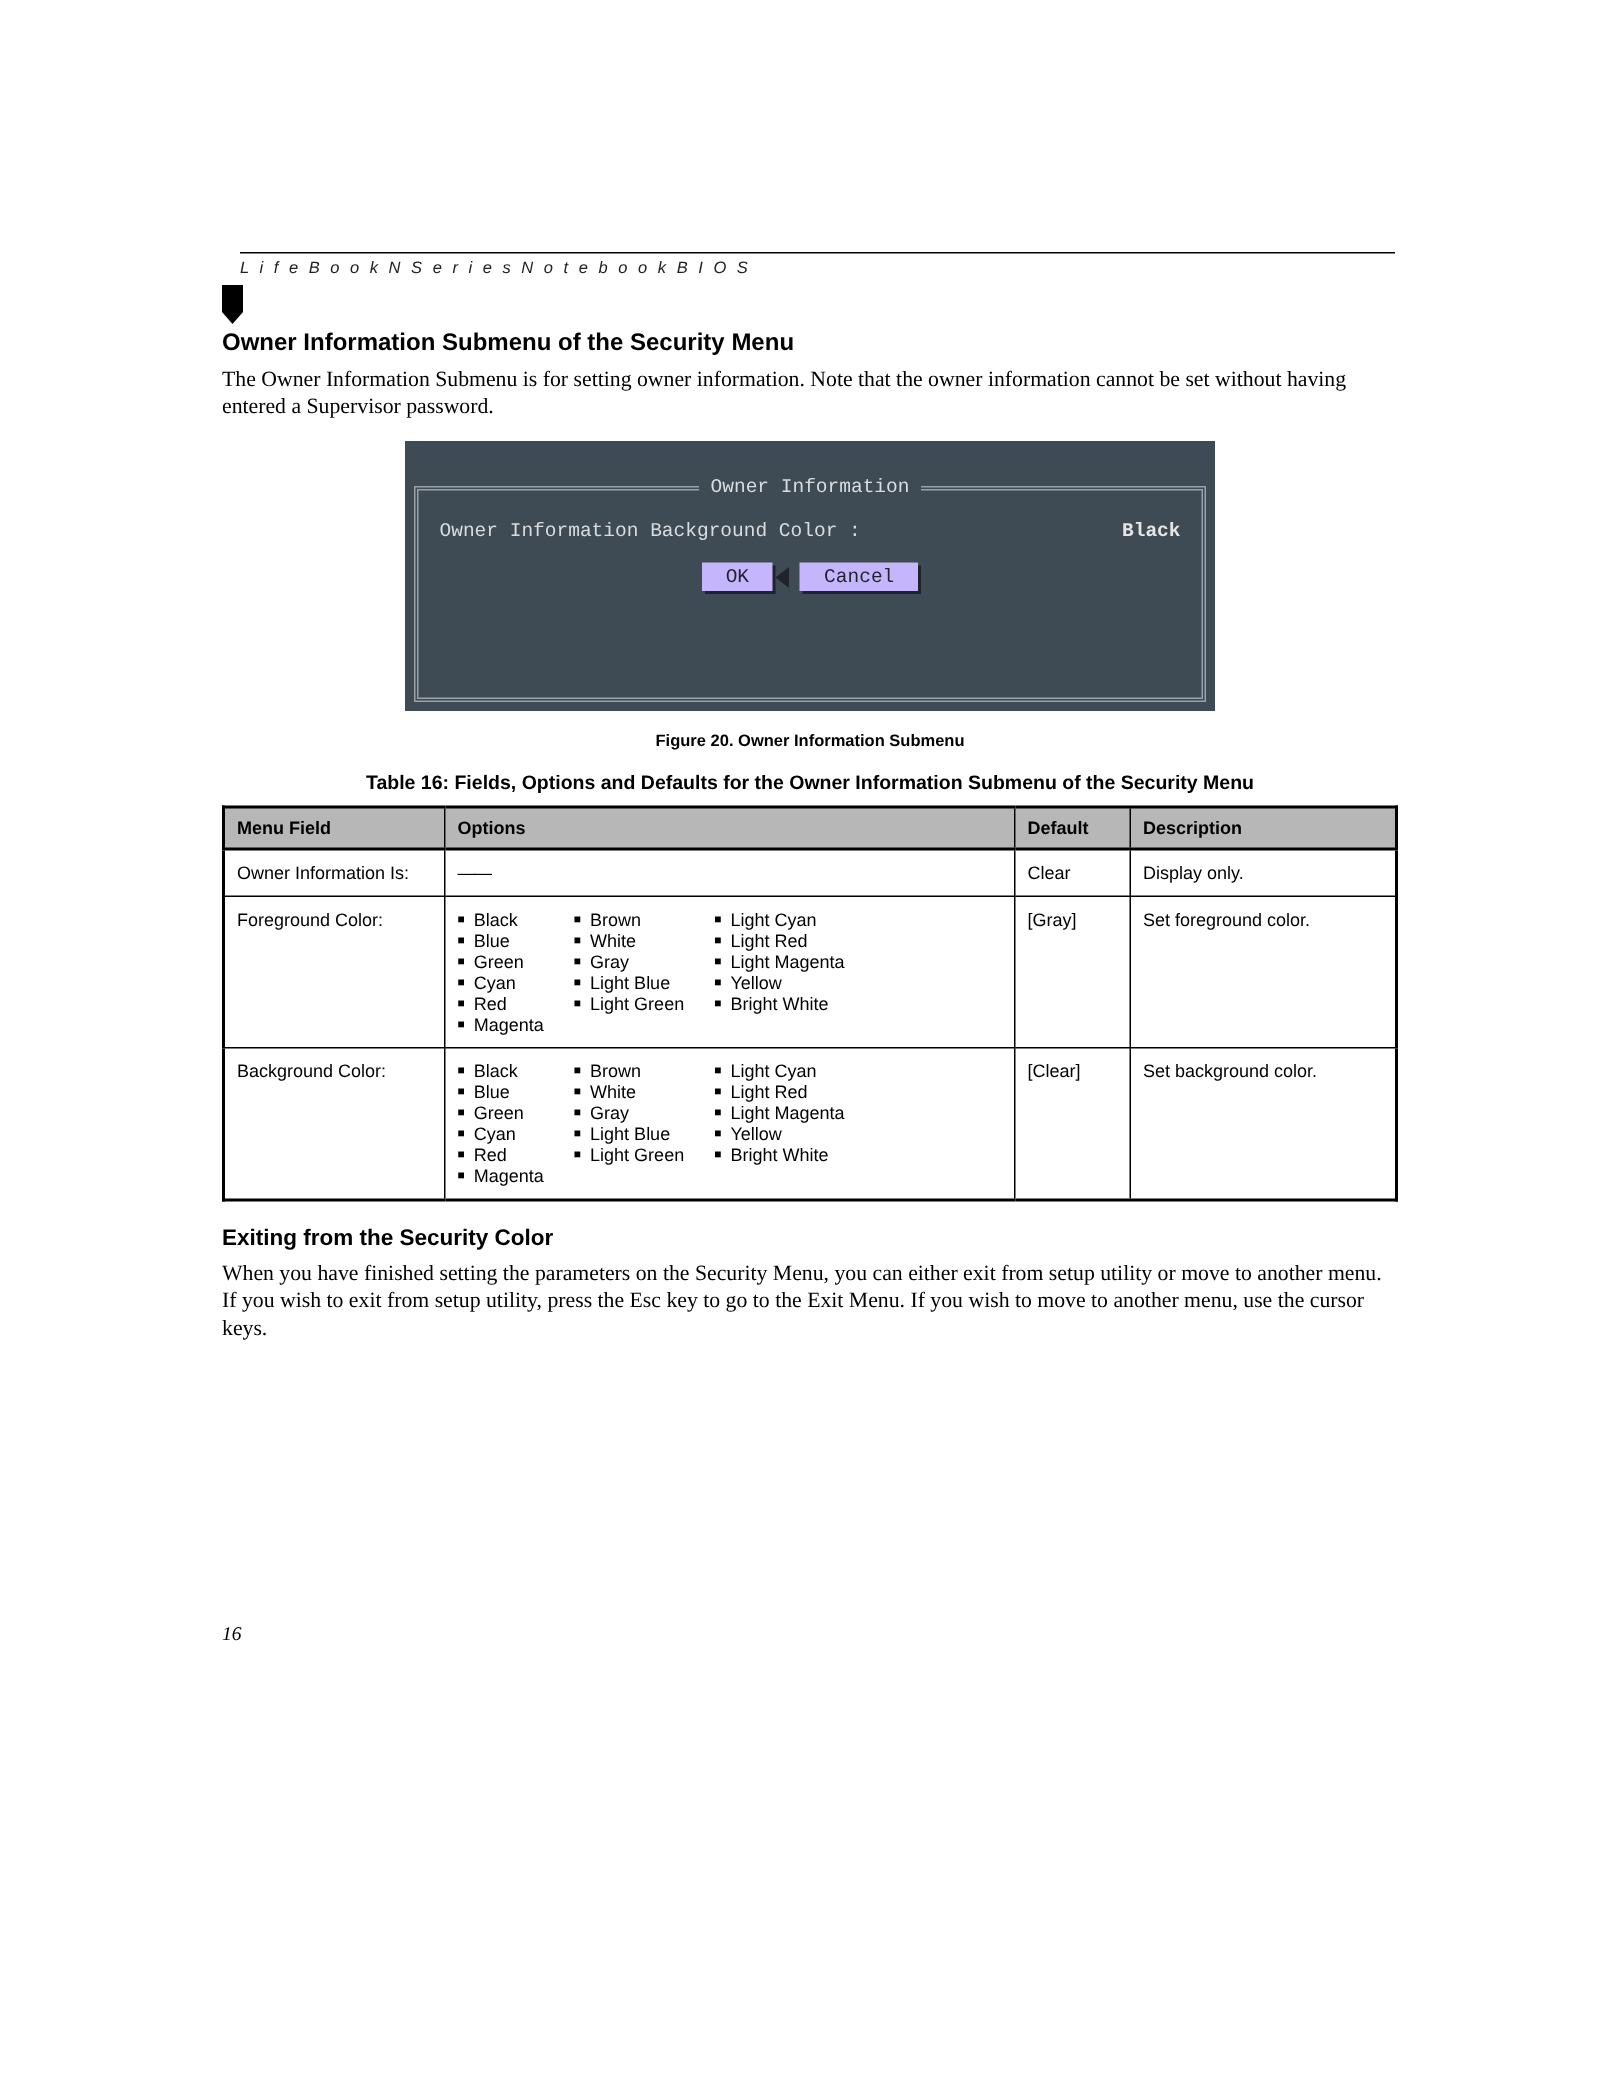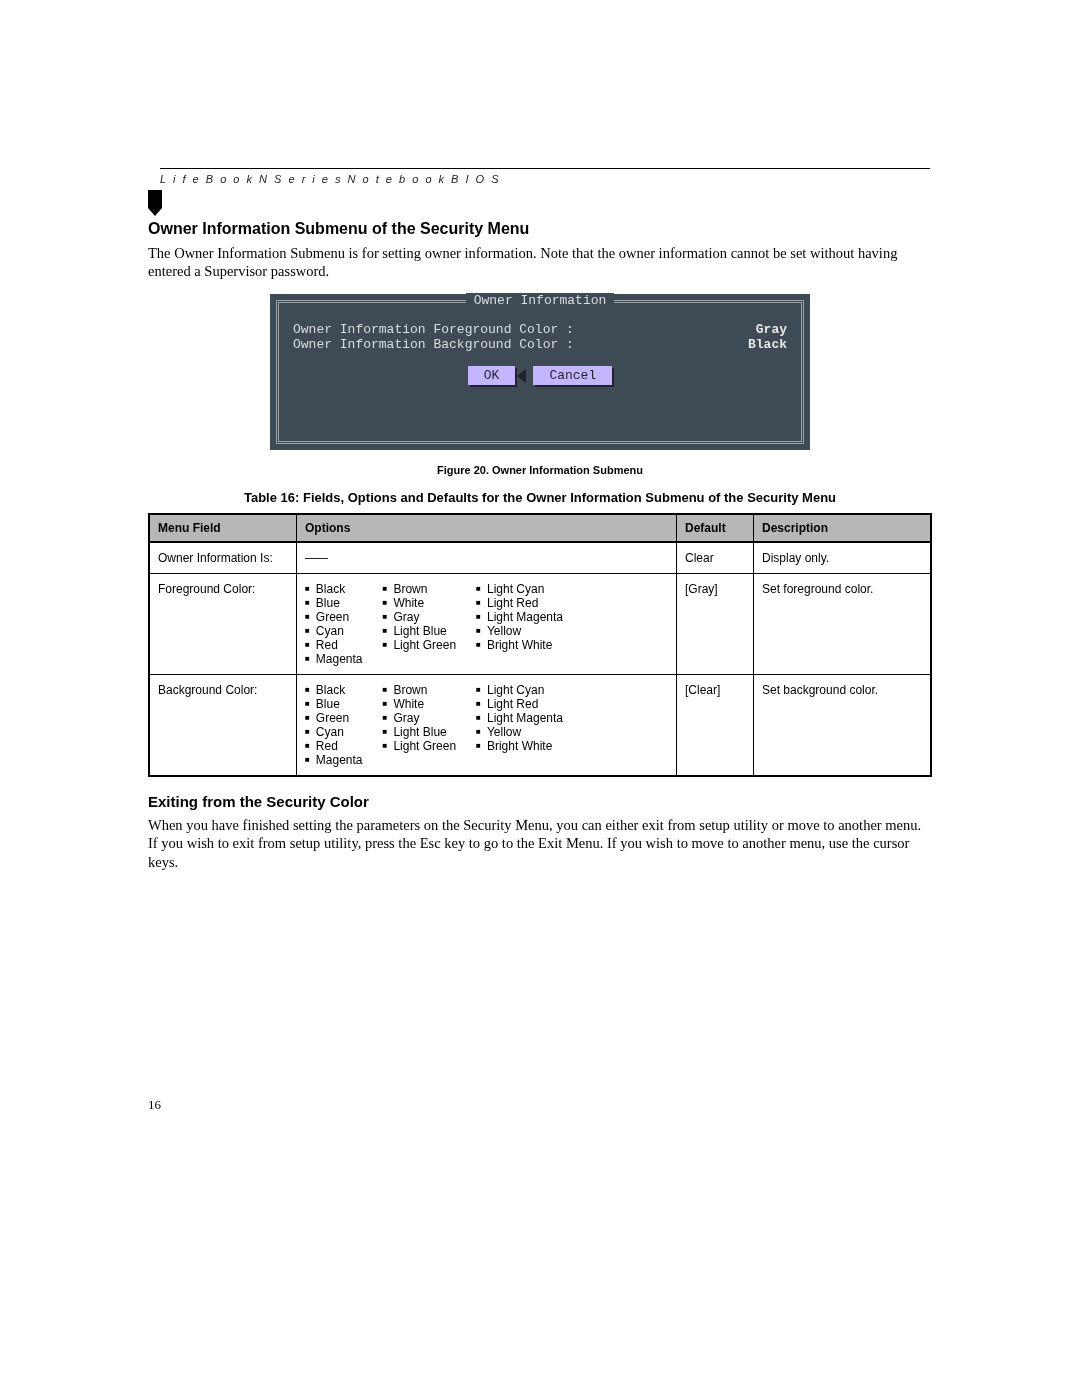--- a/index.html
+++ b/index.html
@@ -68,20 +68,21 @@
     padding: 6px;
     font-family: "Courier New", monospace;
     color: #d9dde0;
     font-size: 13px;
   }
   .bios-inner {
     border: 3px double #9aa2a8;
     padding: 8px 14px 20px 14px;
     position: relative;
     min-height: 110px;
+    margin-top: 24px;
   }
   .bios-title-wrap {
     text-align: center;
     margin-top: -18px;
     margin-bottom: 6px;
   }
   .bios-title {
     background: #3e4a54;
     padding: 0 8px;
     display: inline-block;
@@ -164,21 +165,22 @@
   .dash { font-family: Arial, sans-serif; letter-spacing: -1px; }
   h3.sub {
     font-family: "Trebuchet MS", Arial, sans-serif;
     font-weight: bold;
     font-size: 15px;
     margin: 16px 0 6px 0;
   }
   .page-num {
     position: absolute;
     left: 148px;
-    bottom: 284px;
+    bottom: 300px;
+    font-style: italic;
     font-family: Georgia, serif;
     font-size: 13px;
   }
 </style>
 </head>
 <body>
 
 <div class="page">
 
   <div class="running-head">
@@ -194,24 +196,20 @@
   <div class="content">
 
     <h2 class="section">Owner Information Submenu of the Security Menu</h2>
     <p class="body">The Owner Information Submenu is for setting owner information. Note that the owner information cannot be set without having entered a Supervisor password.</p>
 
     <div class="bios-wrap">
       <div class="bios">
         <div class="bios-inner">
           <div class="bios-title-wrap"><span class="bios-title">Owner Information</span></div>
           <div style="height:8px"></div>
-          <div class="bios-row">
-            <span>Owner Information Foreground Color :</span>
-            <span class="r">Gray</span>
-          </div>
           <div class="bios-row">
             <span>Owner Information Background Color :</span>
             <span class="r">Black</span>
           </div>
           <div class="bios-buttons">
             <span class="bios-btn ok"><span>OK</span></span>
             <span class="bios-btn"><span>Cancel</span></span>
           </div>
         </div>
       </div>

